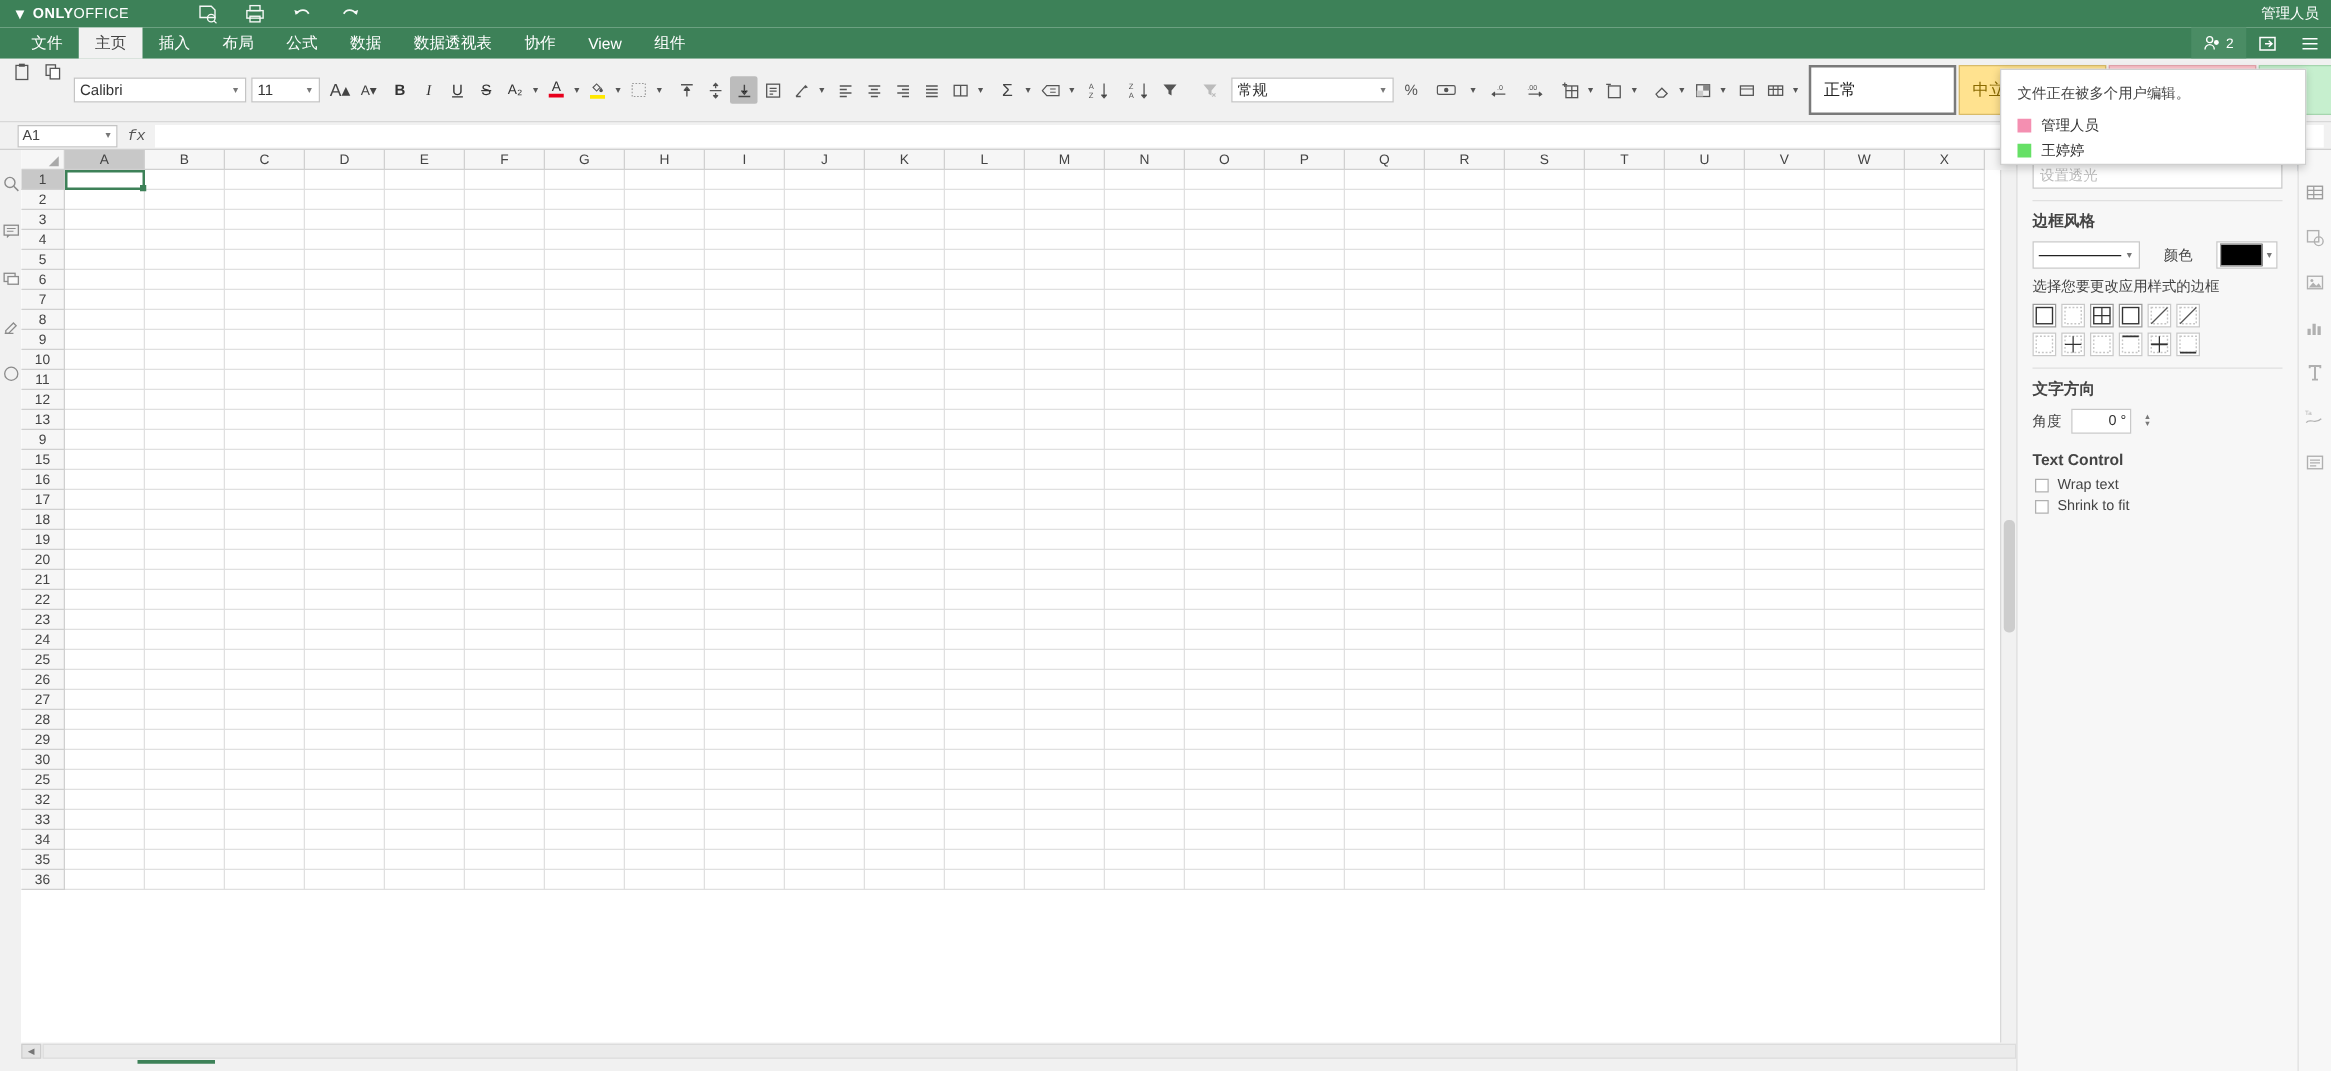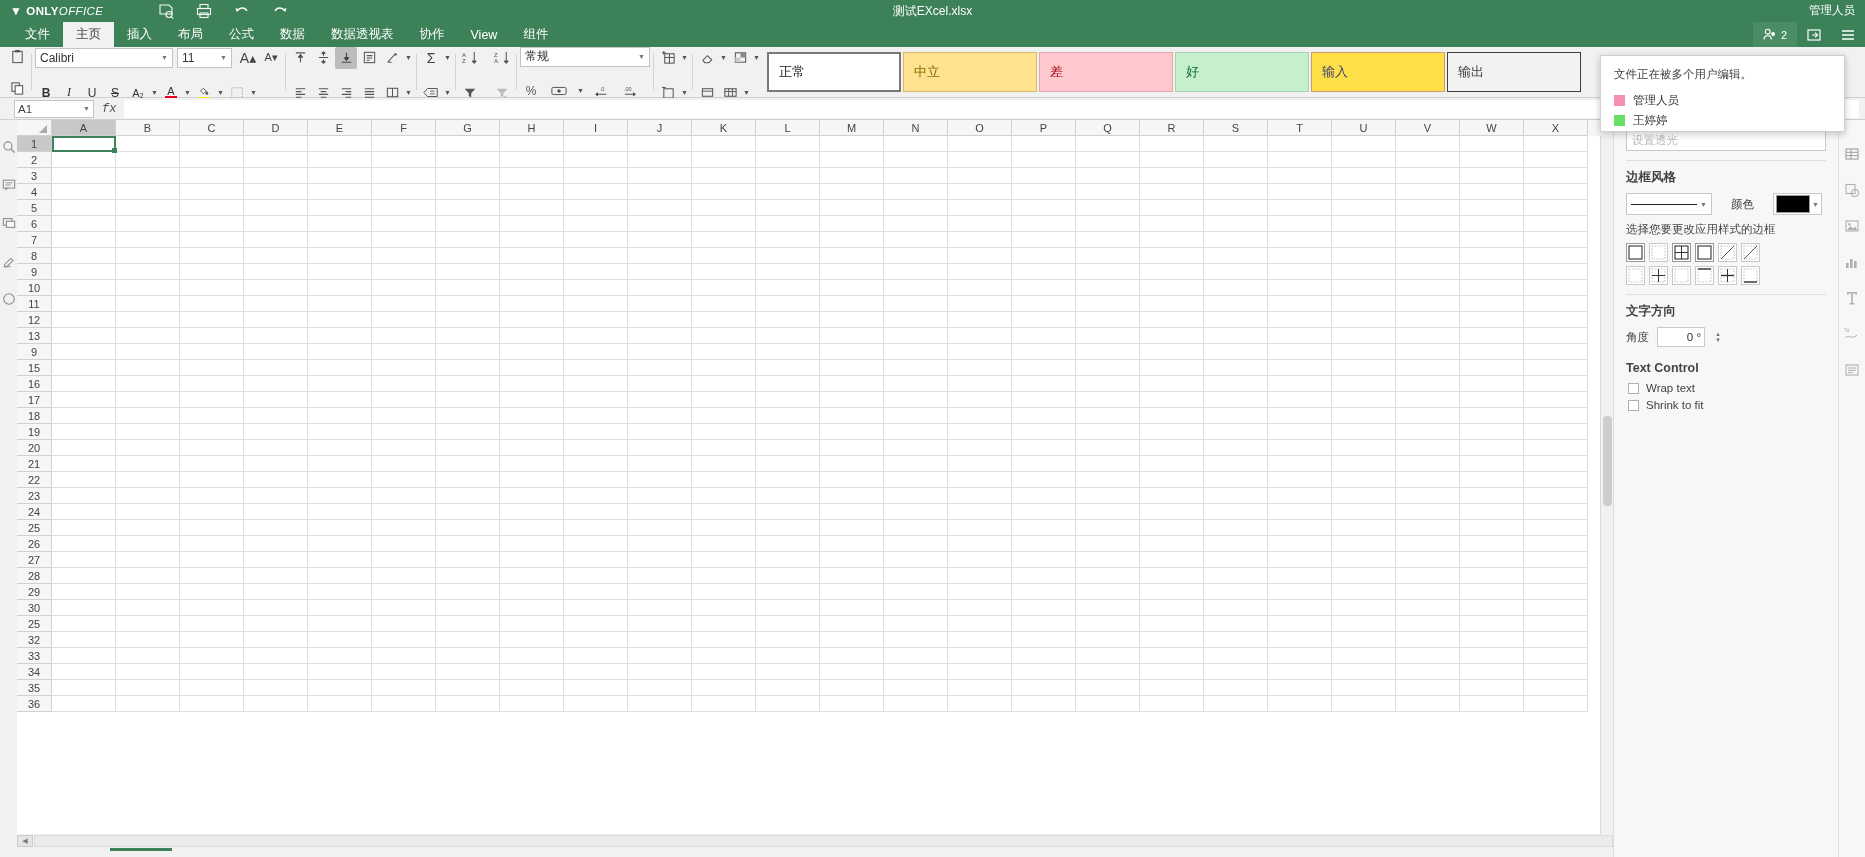--- a/index.html
+++ b/index.html
@@ -14,21 +14,21 @@
   .topbar {
     position:absolute; left:0; top:0; width:1865px; height:22px;
     background:#3d8158; display:flex; align-items:center;
   }
   .logo {
     display:flex; align-items:center; gap:4px;
     margin-left:10px; color:#fff; font-size:11.5px; font-weight:bold;
     letter-spacing:.4px;
   }
   .logo .leaf { font-size:12px; line-height:1; }
-  .logo .ooff { font-weight:400;font-style:italic; }
+  .logo .ooff { font-weight:400; }
   .topbar-icons { display:flex; align-items:center; gap:22px; margin-left:55px; }
   .tb-ic { width:16px; height:16px; opacity:.95; display:block; }
   .doc-title {
     position:absolute; left:0; right:0; text-align:center;
     color:#fff; font-size:12px; pointer-events:none;
   }
   .user-name {
     position:absolute; right:10px; top:3px; color:#fff; font-size:11.5px;
   }
 
@@ -55,21 +55,21 @@
     height:25px; width:34px; cursor:pointer;
   }
 
   
   .toolbar {
     position:absolute; left:0; top:47px; width:1865px; height:51px;
     background:#f1f1f1; border-bottom:1px solid #cfcfcf;
     display:flex; align-items:center;
   }
   .tsep { width:1px; height:36px; background:#d3d3d3; margin:0 3px; }
-  .tcol { display:flex; flex-direction:column; justify-content:space-between; height:51px; gap:13px;}
+  .tcol { display:flex; justify-content:space-between; height:51px; gap:3px;}
   .trow { display:flex; align-items:center; gap:1px; }
   .tbtn {
     width:22px; height:22px; display:flex; align-items:center; justify-content:center;
     cursor:pointer; border-radius:2px;
   }
   .tbtn.sel { background:#bcbcbc; }
   .caret { font-size:7px; color:#555; width:9px; text-align:center; cursor:pointer;}
   .fontname {
     width:138px; height:20px; background:#fff; border:1px solid #c4c4c4;
     font-size:12px; padding:0 4px; display:flex; align-items:center;
@@ -83,21 +83,21 @@
   .numfmt {
     width:130px; height:20px; background:#fff; border:1px solid #c4c4c4;
     font-size:12px; padding:0 4px; display:flex; align-items:center;
     justify-content:space-between; color:#333;
   }
   .sel-arrow { font-size:7px; color:#777; }
 
   
   .stylegal { display:flex; align-items:center; gap:2px; margin-left:6px; }
   .stylecell {
-    width:134px; height:40px; border:1px solid #b5b5b5;
+    width:118px; height:40px; border:1px solid #b5b5b5;
     display:flex; align-items:center; padding-left:10px;
     font-size:13px; cursor:pointer;
   }
   .stylecell.first { border:2px solid #7a7a7a; }
 
   
   .fbar {
     position:absolute; left:0; top:98px; width:1865px; height:22px;
     background:#f1f1f1; display:flex; align-items:center;
     border-bottom:1px solid #d0d0d0;
@@ -278,21 +278,20 @@
         </svg>
       <svg class="tb-ic" viewBox="0 0 16 16">
           <path fill="none" stroke="#fff" stroke-width="1.4" d="M3 8c3-4 8-4 10 0"></path>
           <path fill="#fff" d="M1.5 5l3.4 1.2L2.6 9z"></path>
         </svg>
       <svg class="tb-ic" viewBox="0 0 16 16">
           <path fill="none" stroke="#fff" stroke-width="1.4" d="M13 8c-3-4-8-4-10 0"></path>
           <path fill="#fff" d="M14.5 5l-3.4 1.2L13.4 9z"></path>
         </svg>
     </div>
-    <div class="doc-title">测试EXcel.xlsx</div>
     <div class="user-name">管理人员</div>
   </div>
 
   <div class="tabrow">
     <div id="tabs-host" style="display:flex;align-items:flex-end;margin-left:12px;">
         <div class="tab">文件</div>
         <div class="tab active">主页</div>
         <div class="tab">插入</div>
         <div class="tab">布局</div>
         <div class="tab">公式</div>

